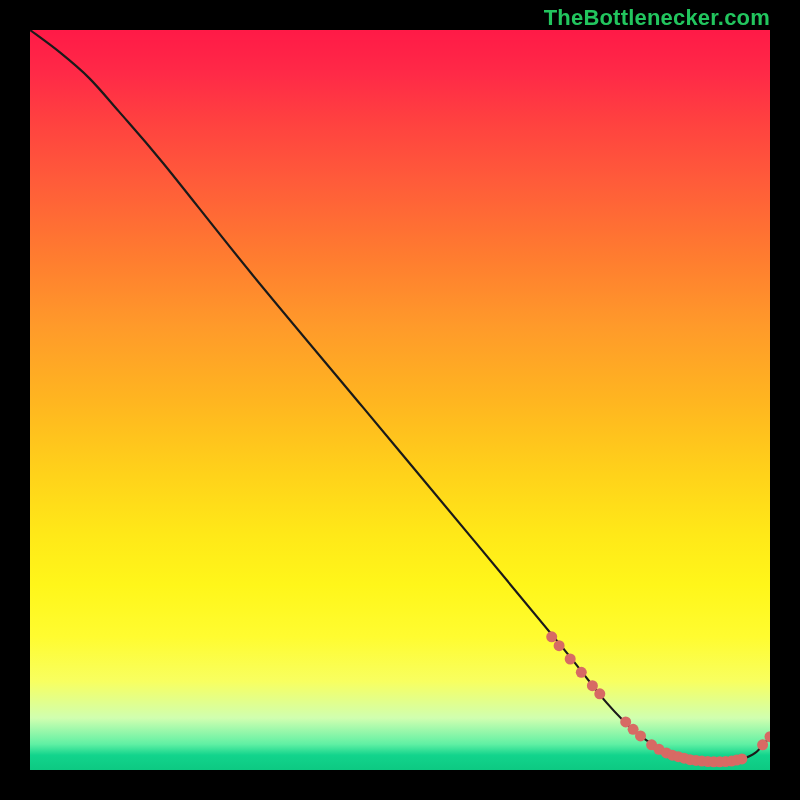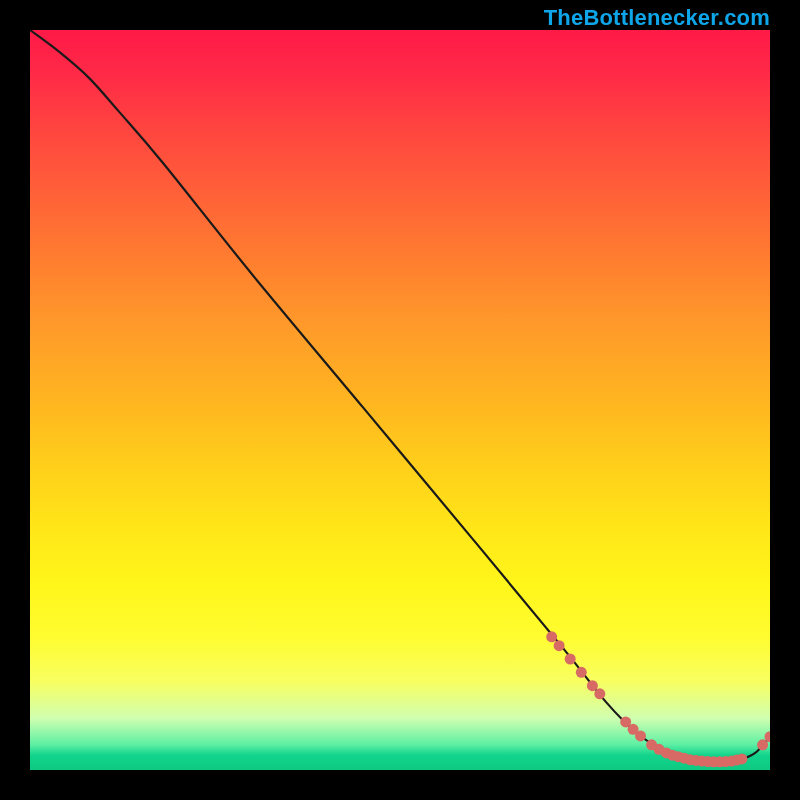--- a/index.html
+++ b/index.html
@@ -38,21 +38,21 @@
       #fffc30 82%,
       #f8ff60 88%,
       #d0ffb0 93%,
       #60f0a4 96.5%,
       #12d48c 98%,
       #0dc982 100%
     );
   }
   .watermark {
     position: absolute;
-    color: #0ea5e9;
+    color: #22c55e;
     font-family: Arial, Helvetica, sans-serif;
     font-weight: 600;
     letter-spacing: 0.2px;
     white-space: nowrap;
   }
   svg.curve {
     position: absolute;
     left: 0;
     top: 0;
     width: 740px;

